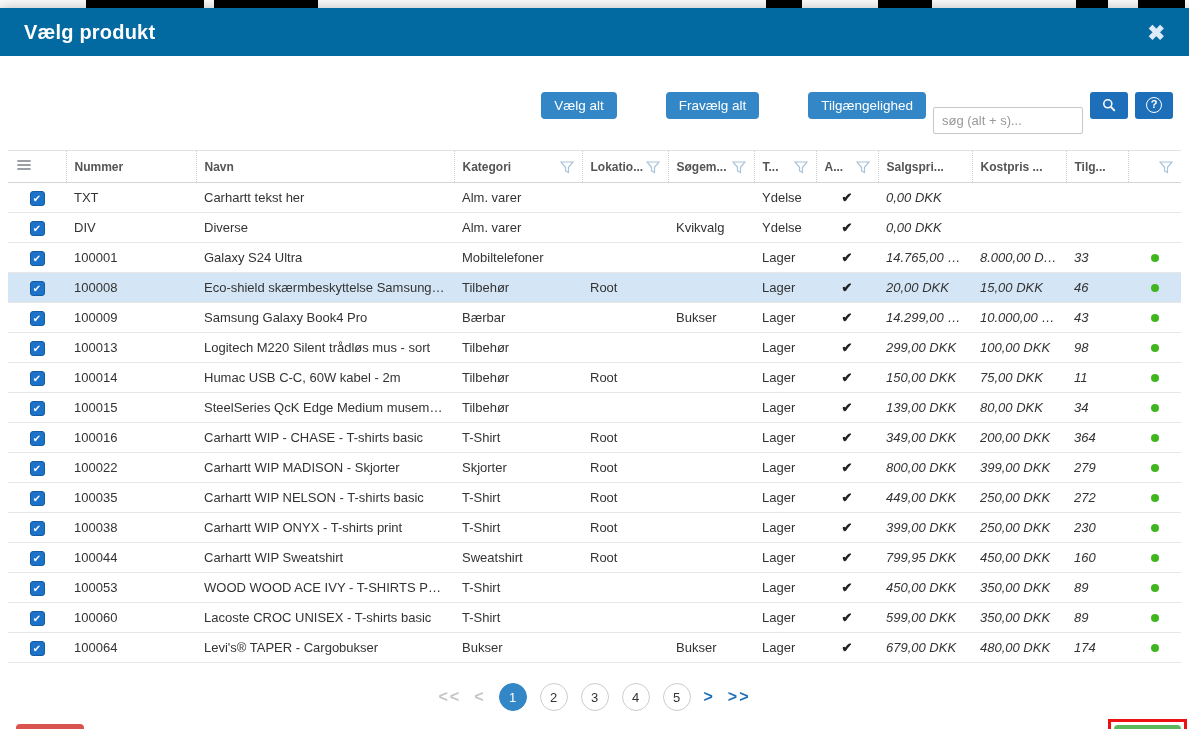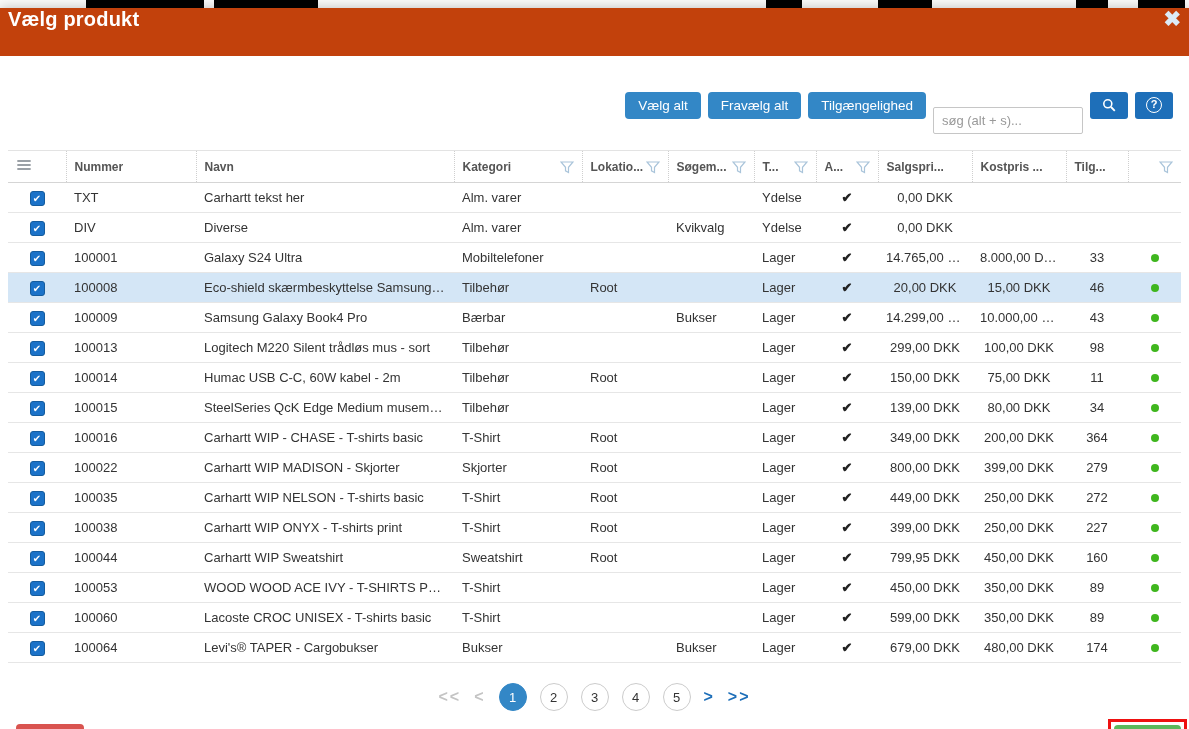--- a/index.html
+++ b/index.html
@@ -7,51 +7,51 @@
     font-family:"Liberation Sans", sans-serif; }
 
   
   .bg-strip { position:absolute; top:0; left:0; width:1189px; height:9px; background:#fbfbfb; }
   .redact { position:absolute; top:0; height:8px; background:#000; }
 
   
   .modal { position:absolute; top:8px; left:0; width:1189px; height:721px;
     background:#fff; display:flex; flex-direction:column; box-shadow:0 0 12px rgba(0,0,0,.25); }
 
-  .modal-header { background:#c2410c; height:48px; flex:0 0 48px; display:flex;
-    align-items:flex-start; justify-content:space-between; padding:0 8px; }
+  .modal-header { background:#0369a1; height:48px; flex:0 0 48px; display:flex;
+    align-items:center; justify-content:space-between; padding:0 24px; }
   .modal-title { color:#fff; font-size:20px; font-weight:600; letter-spacing:.2px; }
   .close-x { color:#dcebf7; font-size:21px; font-weight:bold; cursor:pointer; line-height:1; }
 
   
   .toolbar { display:flex; justify-content:flex-end; align-items:center; gap:7px;
     padding:20px 16px 16px 16px; }
   .btn-blue { background:#3387c6; color:#fff; border:none; border-radius:4px;
-    height:27px; padding:0 13px; font-size:13.5px; font-family:inherit; cursor:pointer; }
+    height:27px; padding:0 13px; font-size:13.5px; font-family:inherit; cursor:pointer;margin-left:42px; }
   .search-input { width:150px; height:27px; border:1px solid #c6c6c6; border-radius:2px;
     padding:0 8px; font-size:13px; color:#444; font-family:inherit;margin-top:31px; }
   .search-input::placeholder { color:#999; }
   .btn-dark { background:#1e6fb9; color:#fff; border:none; border-radius:3px;
     width:38px; height:27px; display:flex; align-items:center; justify-content:center;
     cursor:pointer; font-family:inherit; }
   .help-circle { display:inline-block; width:16px; height:16px; border:1.5px solid #fff;
     border-radius:50%; font-size:11px; font-weight:bold; line-height:13px; text-align:center; color:#fff; }
 
   
   .table-wrap { padding:0 8px; }
   table { width:100%; border-collapse:collapse; table-layout:fixed; }
   thead th { border-top:1px solid #e3e3e3; border-bottom:1px solid #d5d5d5;
     font-size:12px; font-weight:bold; color:#555; text-align:left;
     padding:7px 8px; height:31px; white-space:nowrap; overflow:hidden; }
   thead th + th { border-left:1px dotted #cfcfcf; }
   .funnel { float:right; margin-top:1px; cursor:pointer; }
   tbody td { border-bottom:1px solid #e6e6e6; font-size:13px; color:#333;
     padding:0 8px; height:30px; white-space:nowrap; overflow:hidden; text-overflow:ellipsis; }
   tr.hl td { background:#d4e6f6; }
-  .ta-r { text-align:center; }
+  .ta-r { text-align:left;font-style:italic; }
   .ta-c { text-align:center; }
   .cb { display:inline-block; width:15px; height:15px; background:#1b72c8;
     border:1px solid #145c9e; border-radius:3px; color:#fff; font-size:10px;
     line-height:14px; text-align:center; vertical-align:middle; cursor:pointer; }
   .check-dark { color:#222; font-weight:bold; font-size:13px; }
   .dot { display:inline-block; width:8px; height:8px; border-radius:50%; background:#3fb61e; }
 
   
   .pagination { display:flex; justify-content:center; align-items:center; gap:13px; margin-top:20px; }
   .pg-nav { font-size:16px; font-weight:bold; letter-spacing:2px; background:none; border:none;
@@ -315,21 +315,21 @@
             <td class="ta-c"><span class="cb">✔</span></td>
             <td>100038</td>
             <td>Carhartt WIP ONYX - T-shirts print</td>
             <td>T-Shirt</td>
             <td>Root</td>
             <td></td>
             <td>Lager</td>
             <td class="ta-c check-dark">✔</td>
             <td class="ta-r">399,00 DKK</td>
             <td class="ta-r">250,00 DKK</td>
-            <td class="ta-r">227</td>
+            <td class="ta-r">230</td>
             <td class="ta-c"><span class="dot"></span></td>
           </tr>
           <tr>
             <td class="ta-c"><span class="cb">✔</span></td>
             <td>100044</td>
             <td>Carhartt WIP Sweatshirt</td>
             <td>Sweatshirt</td>
             <td>Root</td>
             <td></td>
             <td>Lager</td>

